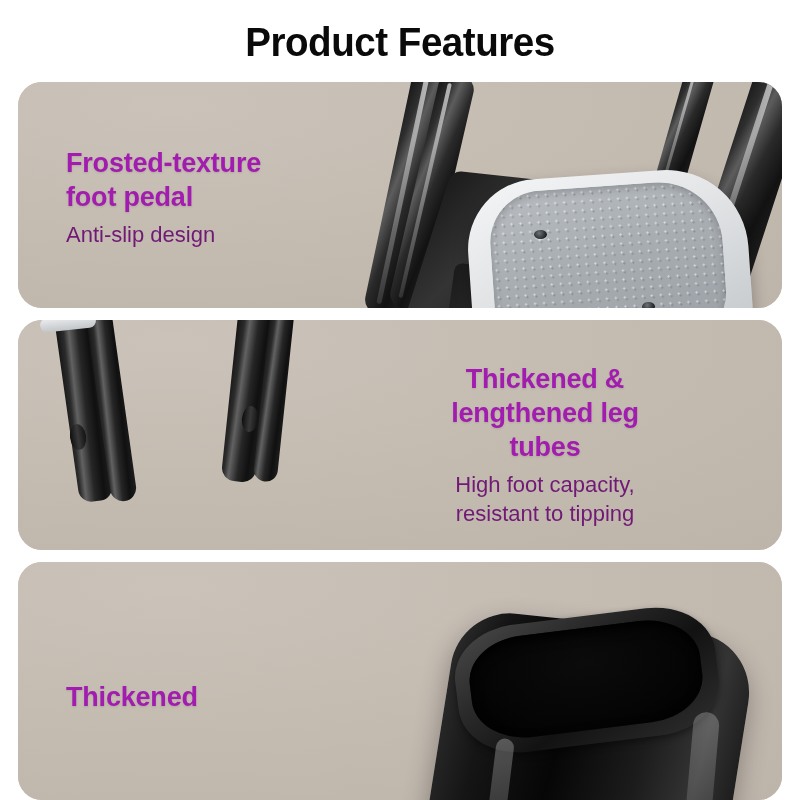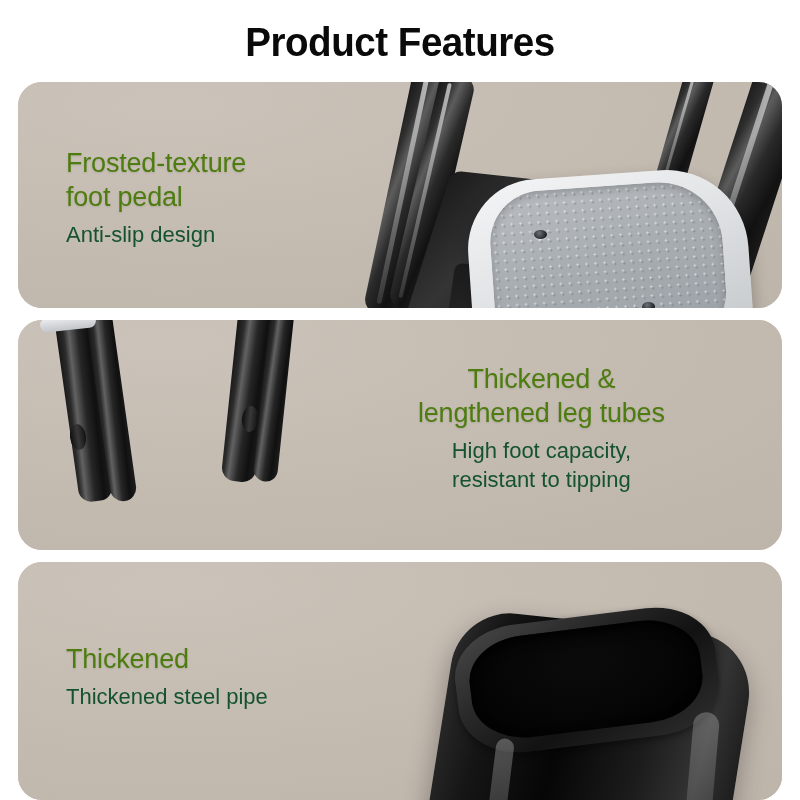--- a/index.html
+++ b/index.html
@@ -55,40 +55,40 @@
   }
 
   #card-1 { top: 82px;  height: 226px; }
   #card-2 { top: 320px; height: 230px; }
   #card-3 { top: 562px; height: 238px; border-radius: 24px 24px 24px 24px; }
 
   
   .text-block { position: absolute; z-index: 20; }
 
   .feat-heading {
-    color: #4d7c0f;
-    font-weight: 400;
+    color: #a21caf;
+    font-weight: 700;
     font-size: 27px;
     line-height: 34px;
     letter-spacing: -0.2px;
     text-shadow: 0 1px 2px rgba(90,80,70,.18);
     white-space: pre-line;
   }
   .feat-sub {
-    color: #14532d;
+    color: #701a75;
     font-weight: 400;
     font-size: 22px;
     line-height: 29px;
     margin-top: 6px;
     white-space: pre-line;
   }
 
   #text-1 { left: 66px;  top: 146px; }
   #text-2 { left: 418px; top: 362px; text-align: center; }
-  #text-3 { left: 66px;  top: 642px; }
+  #text-3 { left: 66px;  top: 680px; }
 
   
   .pedal-scene { position: absolute; inset: 0; z-index: 10; }
 
   
   .tube {
     position: absolute;
     background: linear-gradient(100deg,#151515 0%,#2e2e2e 18%,#5d5d5d 30%,#2a2a2a 48%,#121212 70%,#242424 100%);
     border-radius: 14px;
   }
@@ -336,16 +336,15 @@
       <div id="pipe-body"></div>
       <div id="pipe-highlight"></div>
       <div id="pipe-highlight-2"></div>
       <div id="pipe-rim"></div>
       <div id="pipe-bore"></div>
     </div>
   </div>
 
   <div class="text-block" id="text-3">
     <div class="feat-heading">Thickened</div>
-    <div class="feat-sub">Thickened steel pipe</div>
   </div>
 
 </div>
 
 </body></html>

